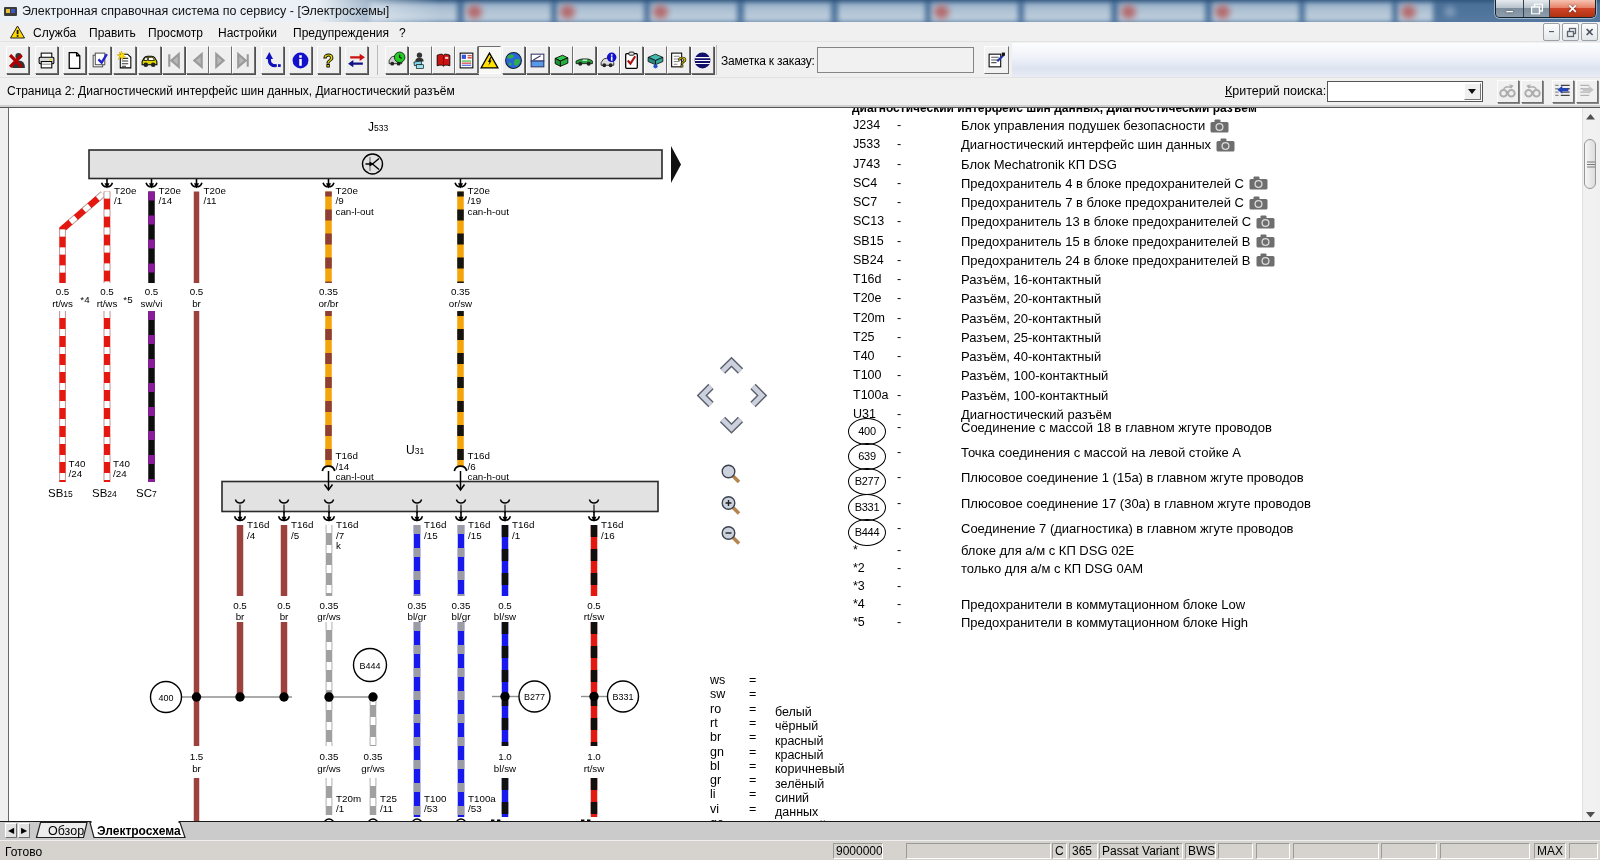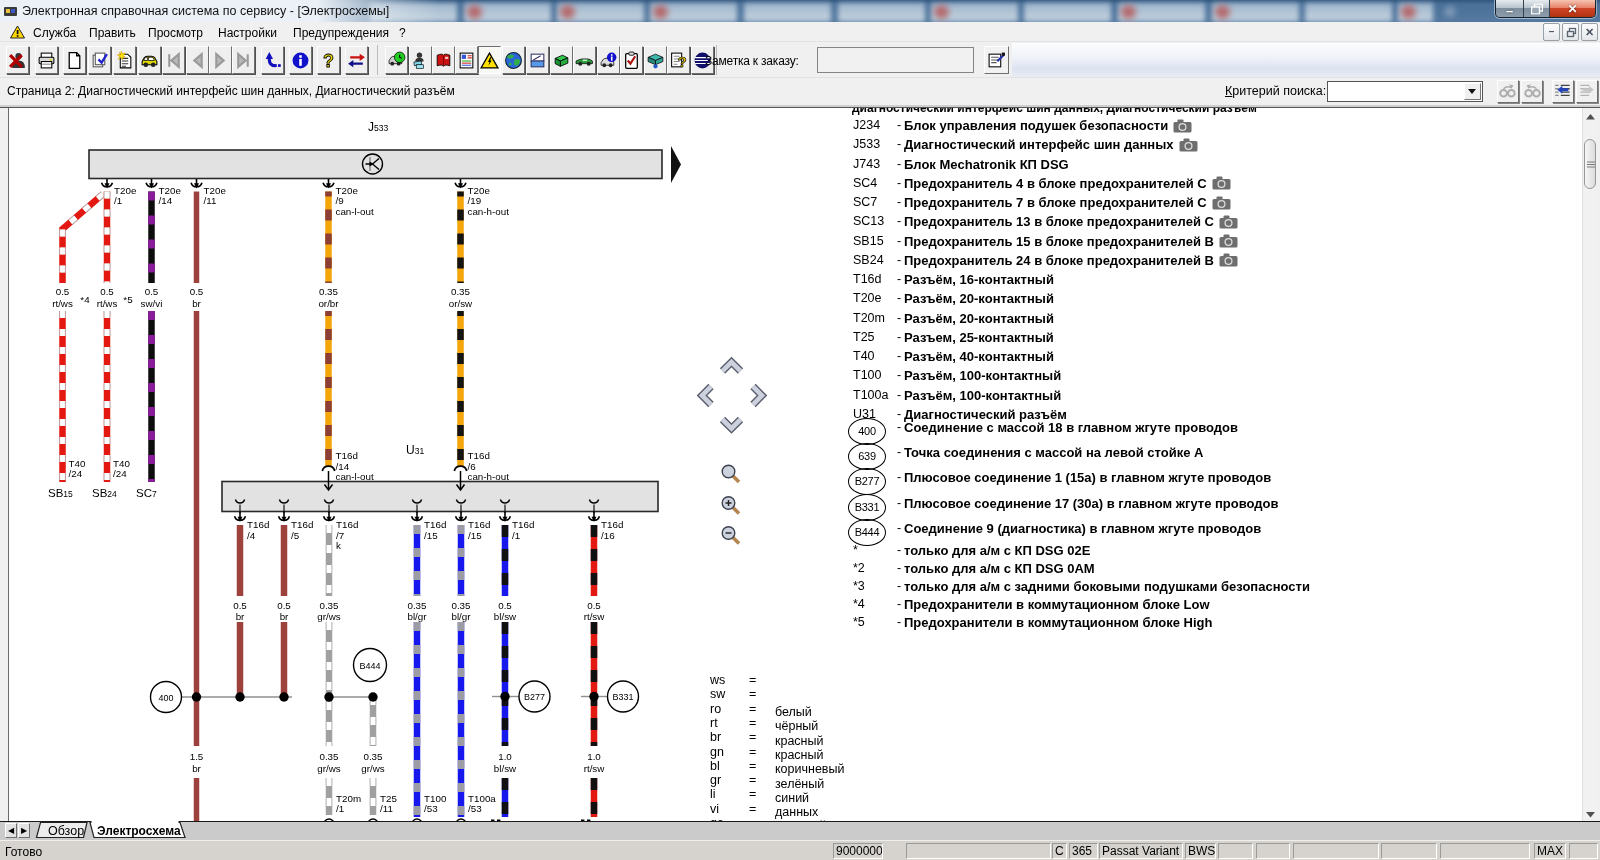--- a/index.html
+++ b/index.html
@@ -21,39 +21,39 @@
 #menubar{left:0;top:22px;width:1600px;height:20px;background:#f0f0f0;border-bottom:1px solid #e3e3e3;font-size:12px;color:#000;}
 .mitem{position:absolute;top:4px;}
 #mdibtns{right:2px;top:1px;display:flex;gap:2px;}
 .mdib{width:17px;height:18px;background:linear-gradient(to bottom,#fdfdfd,#e4e7ea);border:1px solid #98a0a8;border-radius:2px;color:#4a5560;font-size:10px;font-weight:bold;text-align:center;line-height:16px;}
 
 #toolbar{left:0;top:42px;width:1600px;height:36px;background:#f0f0f0;border-bottom:1px solid #e2e2e2;}
 .tbtn{position:absolute;top:4px;width:23px;height:28px;background:#efefef;border:1px solid;border-color:#fdfdfd #6f6f6f #6f6f6f #fdfdfd;box-shadow:1px 1px 0 #505050;}
 .tbtn svg{position:absolute;left:1px;top:4px;}
 .tbtn.pressed{background:#f8f8f4;border-color:#6f6f6f #fdfdfd #fdfdfd #6f6f6f;box-shadow:none;}
 .tsep{position:absolute;top:3px;width:1px;height:30px;background:#bbb;}
-#zlabel{position:absolute;left:705px;top:12px;font-size:12px;letter-spacing:-.2px;}
+#zlabel{position:absolute;left:721px;top:12px;font-size:12px;letter-spacing:-.2px;}
 #zinput{position:absolute;left:817px;top:5px;width:157px;height:26px;background:#f1f1f1;border:1px solid #858585;}
 #zbtn{position:absolute;left:984px;top:4px;width:25px;height:28px;background:#f2f2f2;border:1px solid;border-color:#fdfdfd #6f6f6f #6f6f6f #fdfdfd;}
 #tbgrad{position:absolute;left:1012px;top:1px;width:588px;height:34px;background:linear-gradient(to bottom,#fcfdfe 0%,#eef1f8 45%,#dde3f0 75%,#e8ecf5 100%);}
 
 #headrow{left:0;top:78px;width:1600px;height:27px;background:#f0f0f0;font-size:12px;}
 #crit-label{position:absolute;left:1225px;top:6px;font-size:12.5px;}
 #crit-combo{position:absolute;left:1327px;top:3px;width:156px;height:21px;background:#fff;border:1px solid #555;}
 #crit-drop{position:absolute;right:1px;top:1px;width:17px;height:17px;background:#f0f0f0;border:1px solid;border-color:#fff #777 #777 #fff;}
 .hbtn{position:absolute;top:2px;width:22px;height:23px;background:#f0f0f0;border:1px solid;border-color:#fdfdfd #6f6f6f #6f6f6f #fdfdfd;box-shadow:1px 1px 0 #888;}
 
 #content{left:0;top:105px;width:1600px;height:717px;background:#f0f0f0;overflow:hidden;}
 #canvas{position:absolute;left:8px;top:3.1px;width:1574px;height:713px;background:#fff;border-left:1px solid #6a6a6a;}
 #ctop{position:absolute;left:0;top:0;width:1600px;height:1.6px;background:#cfcfcf;}#ctop2{position:absolute;left:0;top:1.6px;width:1600px;height:1.5px;background:#565656;}
 #cbot{position:absolute;left:8px;top:716px;width:1592px;height:1.3px;background:#1a1a1a;}
 
 .lg-code{position:absolute;left:853px;font-size:12.5px;white-space:nowrap;}
 .lg-dash{position:absolute;left:897px;font-size:12.5px;}
-.lg-text{position:absolute;left:904px;font-size:13px;white-space:nowrap;font-weight:bold;}
+.lg-text{position:absolute;left:961px;font-size:13px;white-space:nowrap;}
 .lg-text .cam{display:inline-block;vertical-align:-2.5px;margin-left:5px;}
 .lg-ell{position:absolute;left:848px;width:38px;height:27px;border:1.4px solid #000;border-radius:50%;text-align:center;font-size:11px;line-height:25px;overflow:hidden;letter-spacing:-.3px;}
 .cl-code{position:absolute;left:710px;font-size:12.5px;}
 .cl-eq{position:absolute;left:749px;font-size:12.5px;}
 .cl-name{position:absolute;left:775px;font-size:12.5px;white-space:nowrap;margin-top:32px;}
 #boldhead{position:absolute;left:852px;top:-4px;font-size:12px;font-weight:bold;white-space:nowrap;}
 
 #vsb{position:absolute;left:1582px;top:1px;width:15px;height:719px;background:#f1f1f1;border-left:1px solid #e0e0e0;}
 #vsb-thumb{position:absolute;left:1px;top:33px;width:12px;height:50px;background:linear-gradient(to right,#f6f6f6,#dcdcdc);border:1px solid #979797;border-radius:7px;}
 
@@ -737,30 +737,29 @@
     <div class="lg-dash" style="top:339.9px">-</div>
     <div class="lg-text" style="top:339.9px">Точка соединения с массой на левой стойке A</div>
     <div class="lg-ell" style="top:363.3px">B277</div>
     <div class="lg-dash" style="top:365.3px">-</div>
     <div class="lg-text" style="top:365.3px">Плюсовое соединение 1 (15a) в главном жгуте проводов</div>
     <div class="lg-ell" style="top:388.7px">B331</div>
     <div class="lg-dash" style="top:390.7px">-</div>
     <div class="lg-text" style="top:390.7px">Плюсовое соединение 17 (30a) в главном жгуте проводов</div>
     <div class="lg-ell" style="top:414.1px">B444</div>
     <div class="lg-dash" style="top:416.1px">-</div>
-    <div class="lg-text" style="top:416.1px">Соединение 9 (диагностика) в главном жгуте проводов</div>
+    <div class="lg-text" style="top:416.1px">Соединение 7 (диагностика) в главном жгуте проводов</div>
     <div class="lg-code" style="top:438.0px">*</div>
     <div class="lg-dash" style="top:438.0px">-</div>
-    <div class="lg-text" style="top:438.0px">только для а/м с КП DSG 02E</div>
+    <div class="lg-text" style="top:438.0px">блоке для а/м с КП DSG 02E</div>
     <div class="lg-code" style="top:456.0px">*2</div>
     <div class="lg-dash" style="top:456.0px">-</div>
     <div class="lg-text" style="top:456.0px">только для а/м с КП DSG 0AM</div>
     <div class="lg-code" style="top:474.0px">*3</div>
     <div class="lg-dash" style="top:474.0px">-</div>
-    <div class="lg-text" style="top:474.0px">только для а/м с задними боковыми подушками безопасности</div>
     <div class="lg-code" style="top:492.0px">*4</div>
     <div class="lg-dash" style="top:492.0px">-</div>
     <div class="lg-text" style="top:492.0px">Предохранители в коммутационном блоке Low</div>
     <div class="lg-code" style="top:510.0px">*5</div>
     <div class="lg-dash" style="top:510.0px">-</div>
     <div class="lg-text" style="top:510.0px">Предохранители в коммутационном блоке High</div>
     <div class="cl-code" style="top:568.0px">ws</div>
     <div class="cl-eq" style="top:568.0px">=</div>
     <div class="cl-name" style="top:568.0px">белый</div>
     <div class="cl-code" style="top:582.3px">sw</div>

